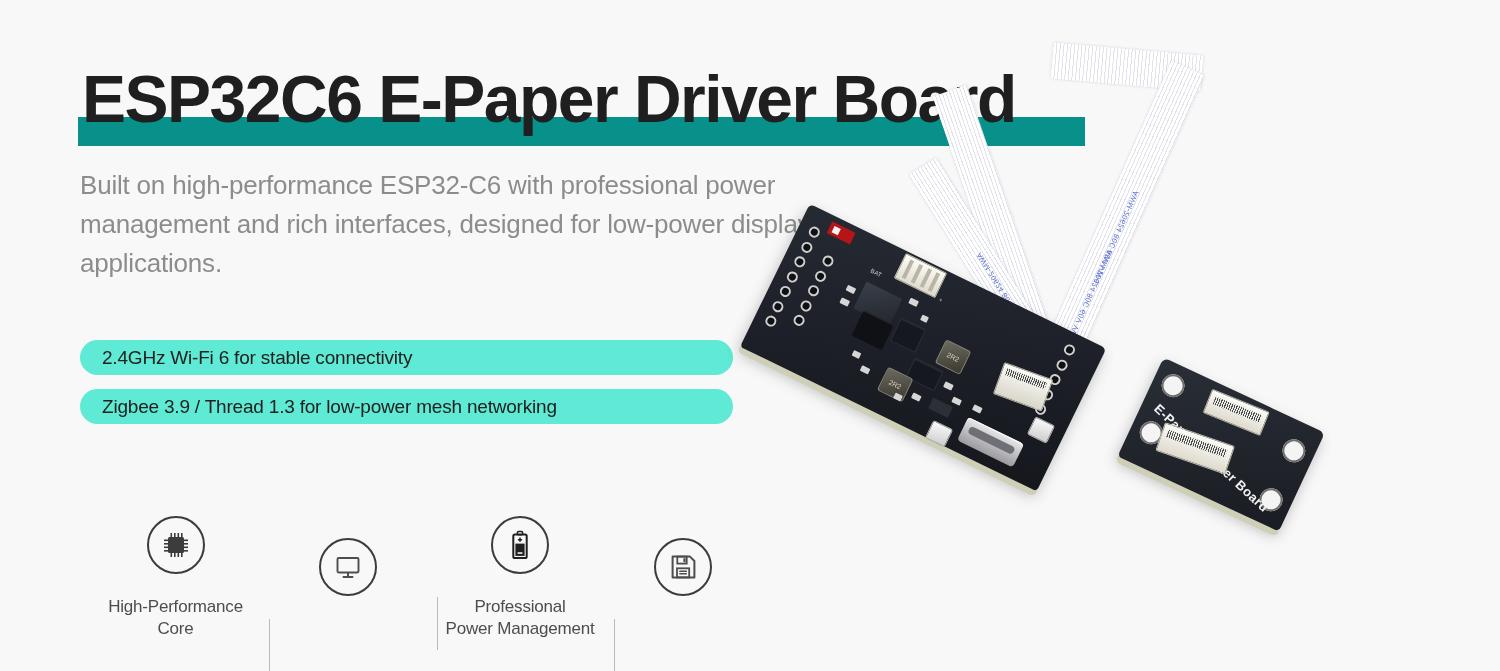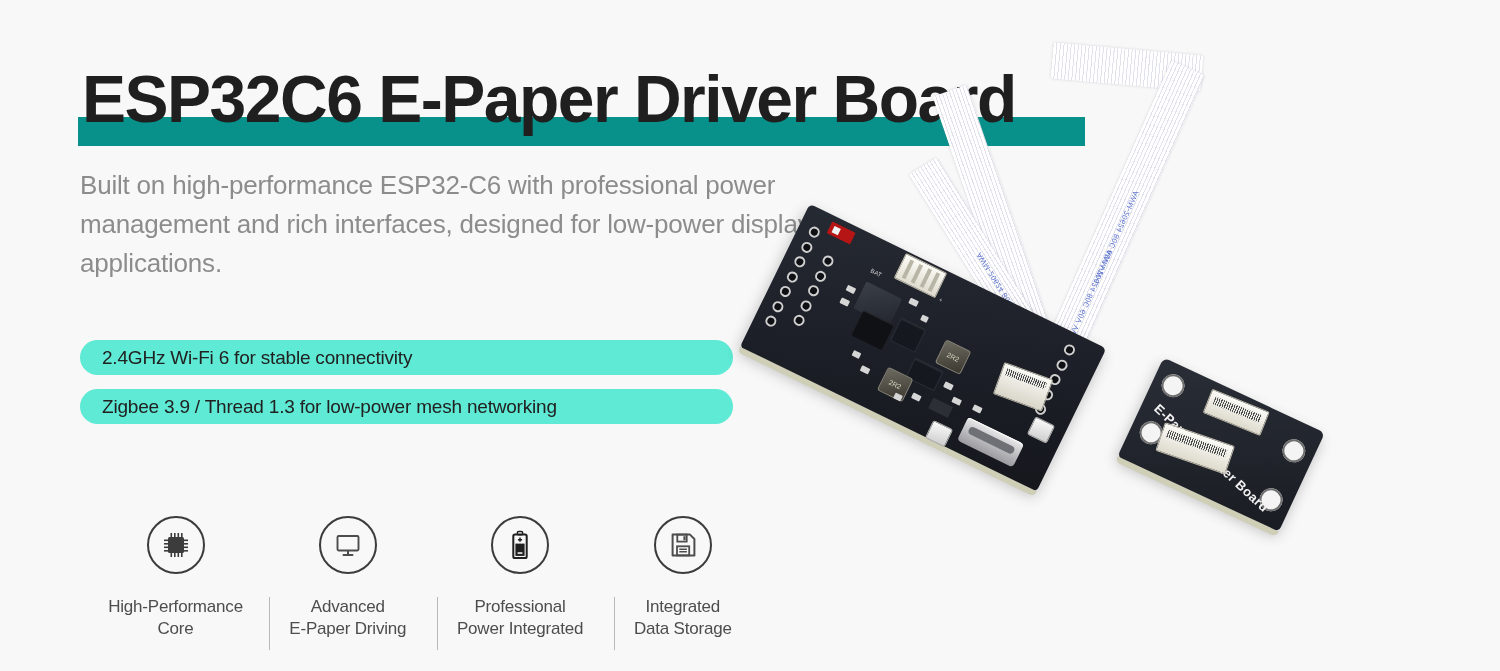--- a/index.html
+++ b/index.html
@@ -436,50 +436,46 @@
     </div>
 
     <div class="feature f1">
       <div class="feature-icon">
         <svg width="34" height="34" viewBox="0 0 34 34">
           <rect x="6.5" y="8" width="21" height="14.5" rx="1.2" fill="none" stroke="#4d4d4d" stroke-width="1.9"></rect>
           <rect x="16" y="22.5" width="2" height="4" fill="#4d4d4d"></rect>
           <rect x="11.5" y="26" width="11" height="1.9" rx="0.9" fill="#4d4d4d"></rect>
         </svg>
       </div>
-      <div class="feature-label">Advanced
-E-Paper Driving</div>
     </div>
 
     <div class="feature f2">
       <div class="feature-icon">
         <svg width="34" height="34" viewBox="0 0 34 34">
           <rect x="14.3" y="3.6" width="5.4" height="3.2" rx="1.4" fill="none" stroke="#1f1f1f" stroke-width="1.5"></rect>
           <rect x="10.3" y="6.6" width="13.4" height="23.4" rx="1.6" fill="none" stroke="#1f1f1f" stroke-width="2"></rect>
           <rect x="12.4" y="15.6" width="9.2" height="12.3" fill="#1f1f1f"></rect>
           <path d="M17 9.6v4.2 M14.9 11.7h4.2" stroke="#1f1f1f" stroke-width="1.5"></path>
           <rect x="14.6" y="24.3" width="4.8" height="1.5" fill="#ffffff"></rect>
         </svg>
       </div>
       <div class="feature-label">Professional
-Power Integrated</div>
+Power Management</div>
     </div>
 
     <div class="feature f3">
       <div class="feature-icon">
         <svg width="34" height="34" viewBox="0 0 34 34">
           <path d="M6.6 6.6h17.4l4.4 4.4v16.4H6.6z" fill="none" stroke="#4d4d4d" stroke-width="2" stroke-linejoin="round"></path>
           <rect x="11.3" y="6.6" width="9.4" height="7" fill="none" stroke="#4d4d4d" stroke-width="1.8"></rect>
           <rect x="17.4" y="8.2" width="2.2" height="4" fill="#4d4d4d"></rect>
           <rect x="11" y="18.3" width="12.2" height="9.1" fill="none" stroke="#4d4d4d" stroke-width="1.8"></rect>
           <path d="M13.3 21.2h7.6 M13.3 23.7h7.6" stroke="#4d4d4d" stroke-width="1.5"></path>
         </svg>
       </div>
-      <div class="feature-label">Integrated
-Data Storage</div>
     </div>
 
   </div>
 
   <div class="photo">
 
     <div class="ffc" style="left:286px; top:35px; width:36px; height:290px; transform:rotate(-19deg); transform-origin:50% 100%;">
       <div class="ffc-stripes"></div>
     </div>
     <div class="ffc" style="left:312px; top:9px; width:150px; height:36px; transform:rotate(5deg);">

